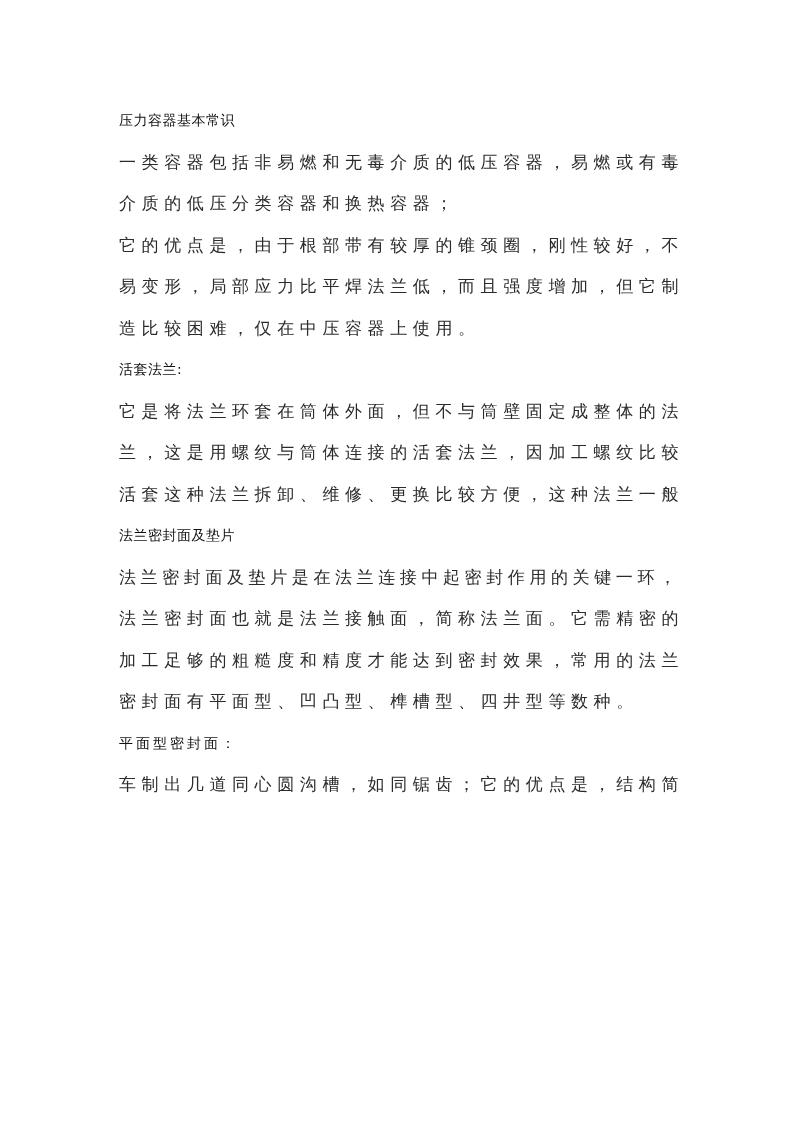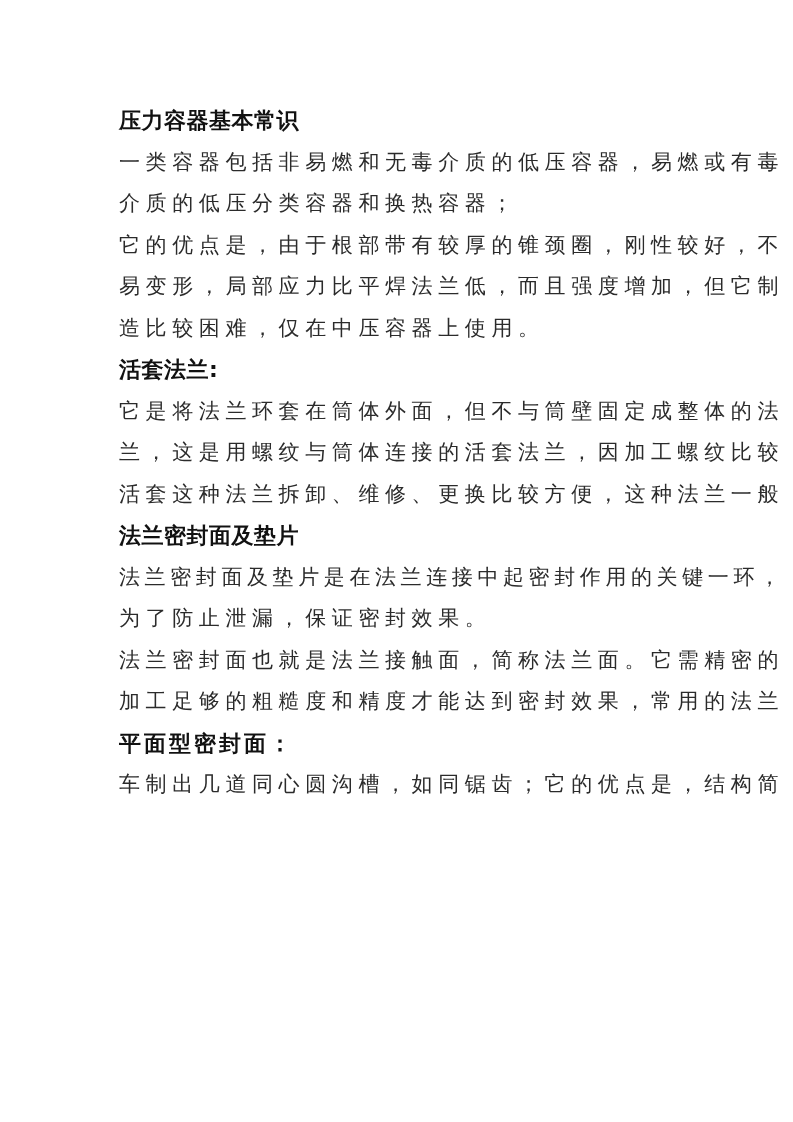--- a/index.html
+++ b/index.html
@@ -17,30 +17,30 @@
     .page {
       position: absolute;
       left: 119px;
       top: 100px;
       width: 560px;
     }
     .line {
       height: 41.5px;
       line-height: 41.5px;
       white-space: nowrap;
-      font-size: 21px;
+      font-size: 17px;
       color: #2b2b2b;
       letter-spacing: 5.6px;
     }
     .heading {
-      font-weight: bold;
+      font-weight: normal;
       color: #111111;
       font-family: "DejaVu Sans", "Liberation Sans", sans-serif;
       letter-spacing: 0.5px;
-      font-size: 22px;
+      font-size: 14px;
     }
     .heading.spaced {
       letter-spacing: 3px;
     }
     .tight {
       letter-spacing: 4.6px;
     }
   </style>
 </head>
 <body>
@@ -53,19 +53,19 @@
   <div class="line">易变形，局部应力比平焊法兰低，而且强度增加，但它制</div>
   <div class="line">造比较困难，仅在中压容器上使用。</div>
 
   <div class="line heading">活套法兰:</div>
   <div class="line">它是将法兰环套在筒体外面，但不与筒壁固定成整体的法</div>
   <div class="line">兰，这是用螺纹与筒体连接的活套法兰，因加工螺纹比较</div>
   <div class="line">活套这种法兰拆卸、维修、更换比较方便，这种法兰一般</div>
 
   <div class="line heading">法兰密封面及垫片</div>
   <div class="line tight">法兰密封面及垫片是在法兰连接中起密封作用的关键一环，</div>
-  <div class="line">为了防止泄漏，保证密封效果。</div>
   <div class="line">法兰密封面也就是法兰接触面，简称法兰面。它需精密的</div>
   <div class="line">加工足够的粗糙度和精度才能达到密封效果，常用的法兰</div>
+  <div class="line">密封面有平面型、凹凸型、榫槽型、四井型等数种。</div>
 
   <div class="line heading spaced">平面型密封面：</div>
   <div class="line">车制出几道同心圆沟槽，如同锯齿；它的优点是，结构简</div>
 </div>
 
 </body></html>

